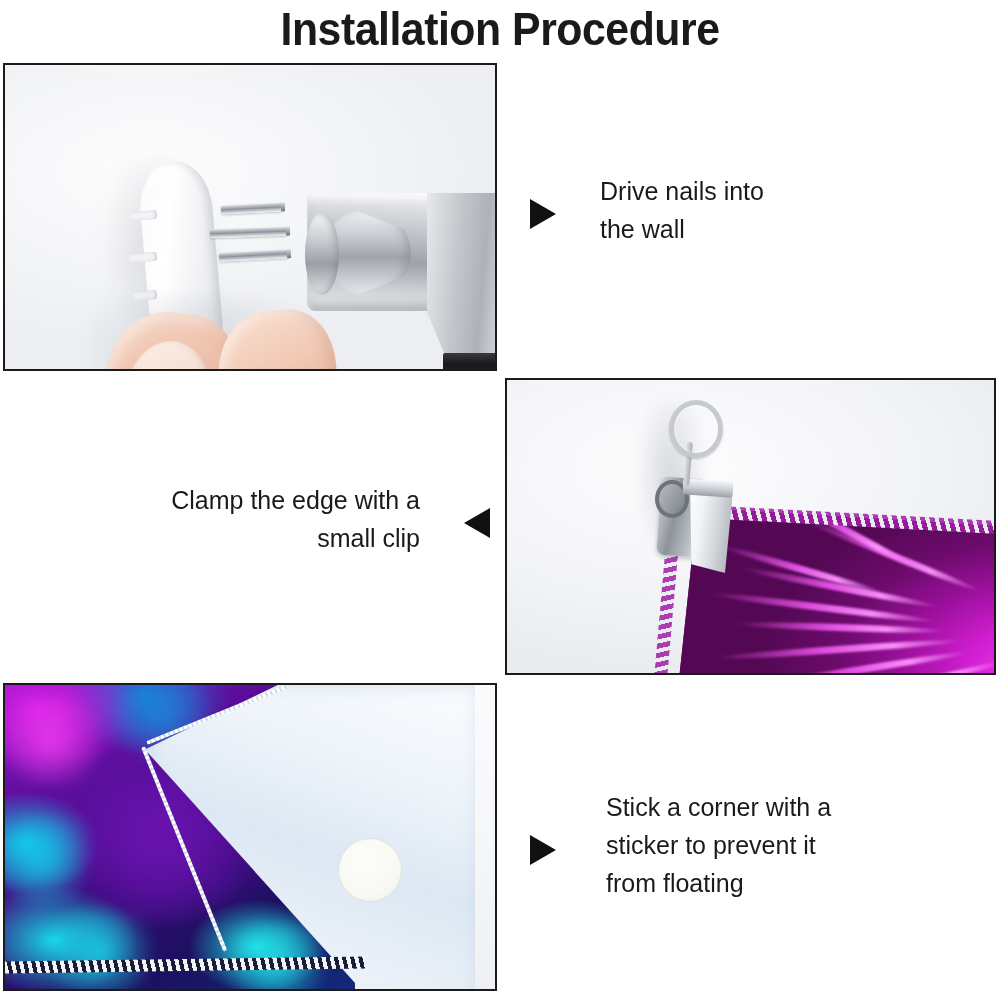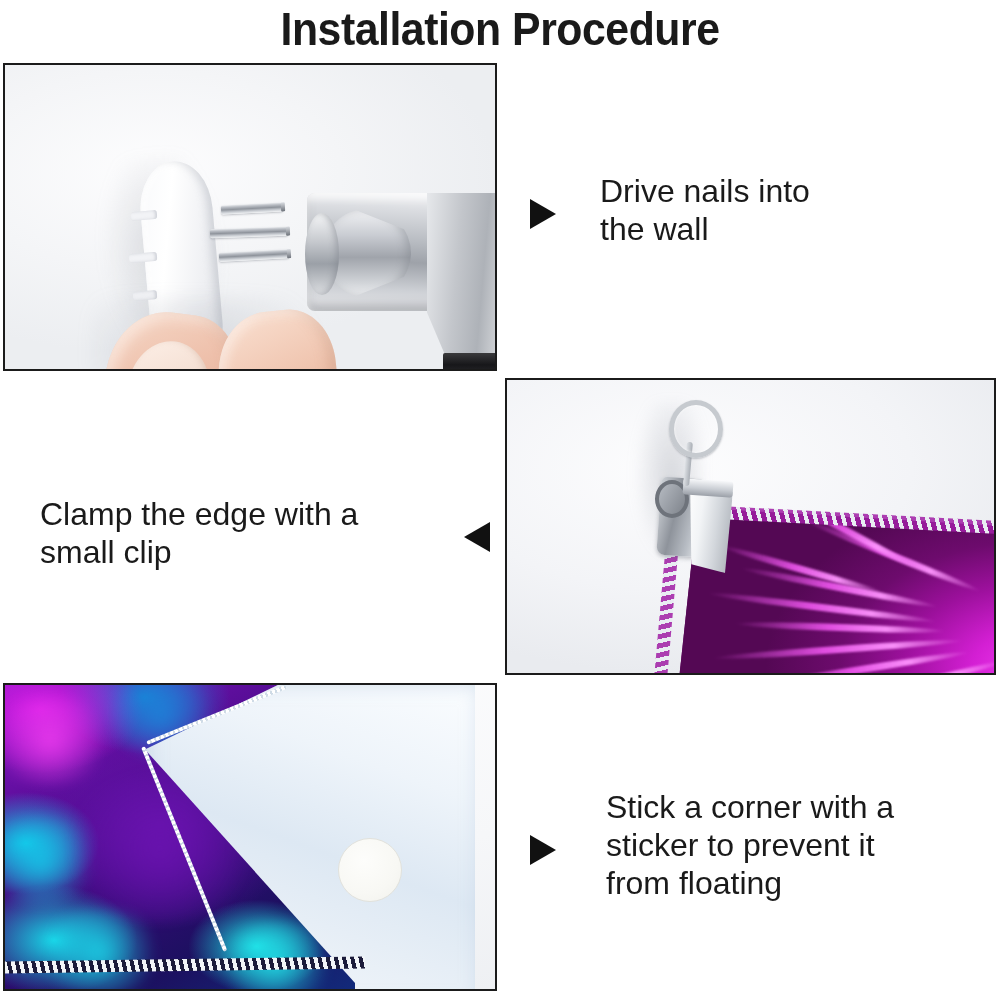--- a/index.html
+++ b/index.html
@@ -346,21 +346,21 @@
       78deg,
       #f2f5f8 0px, #f2f5f8 4px,
       #1b1b3a 4px, #1b1b3a 8px);
     transform: rotate(-0.8deg);
   }
 
   
   .step { position: absolute; }
   .step-text {
     font-family: "Liberation Sans", sans-serif;
-    font-size: 32px;
+    font-size: 25px;
     line-height: 38px;
     color: #1a1a1a;
     white-space: pre-line;
   }
   .arrow {
     position: absolute;
     width: 0; height: 0;
   }
   .arrow.right {
     border-top: 15px solid transparent;
@@ -370,21 +370,21 @@
   .arrow.left {
     border-top: 15px solid transparent;
     border-bottom: 15px solid transparent;
     border-right: 26px solid #111111;
   }
 
   #step-1 { left: 530px; top: 172px; width: 420px; }
   #step-1 .arrow { left: 0; top: 27px; }
   #step-1 .step-text { margin-left: 70px; }
 
-  #step-2 { left: 40px; top: 495px; width: 450px; text-align: left; }
+  #step-2 { left: 40px; top: 481px; width: 450px; text-align: right; }
   #step-2 .arrow { right: 0; top: 27px; position: absolute; }
   #step-2 .step-text { margin-right: 70px; }
 
   #step-3 { left: 530px; top: 788px; width: 430px; }
   #step-3 .arrow { left: 0; top: 47px; }
   #step-3 .step-text { margin-left: 76px; }
 </style>
 </head>
 <body>
 

